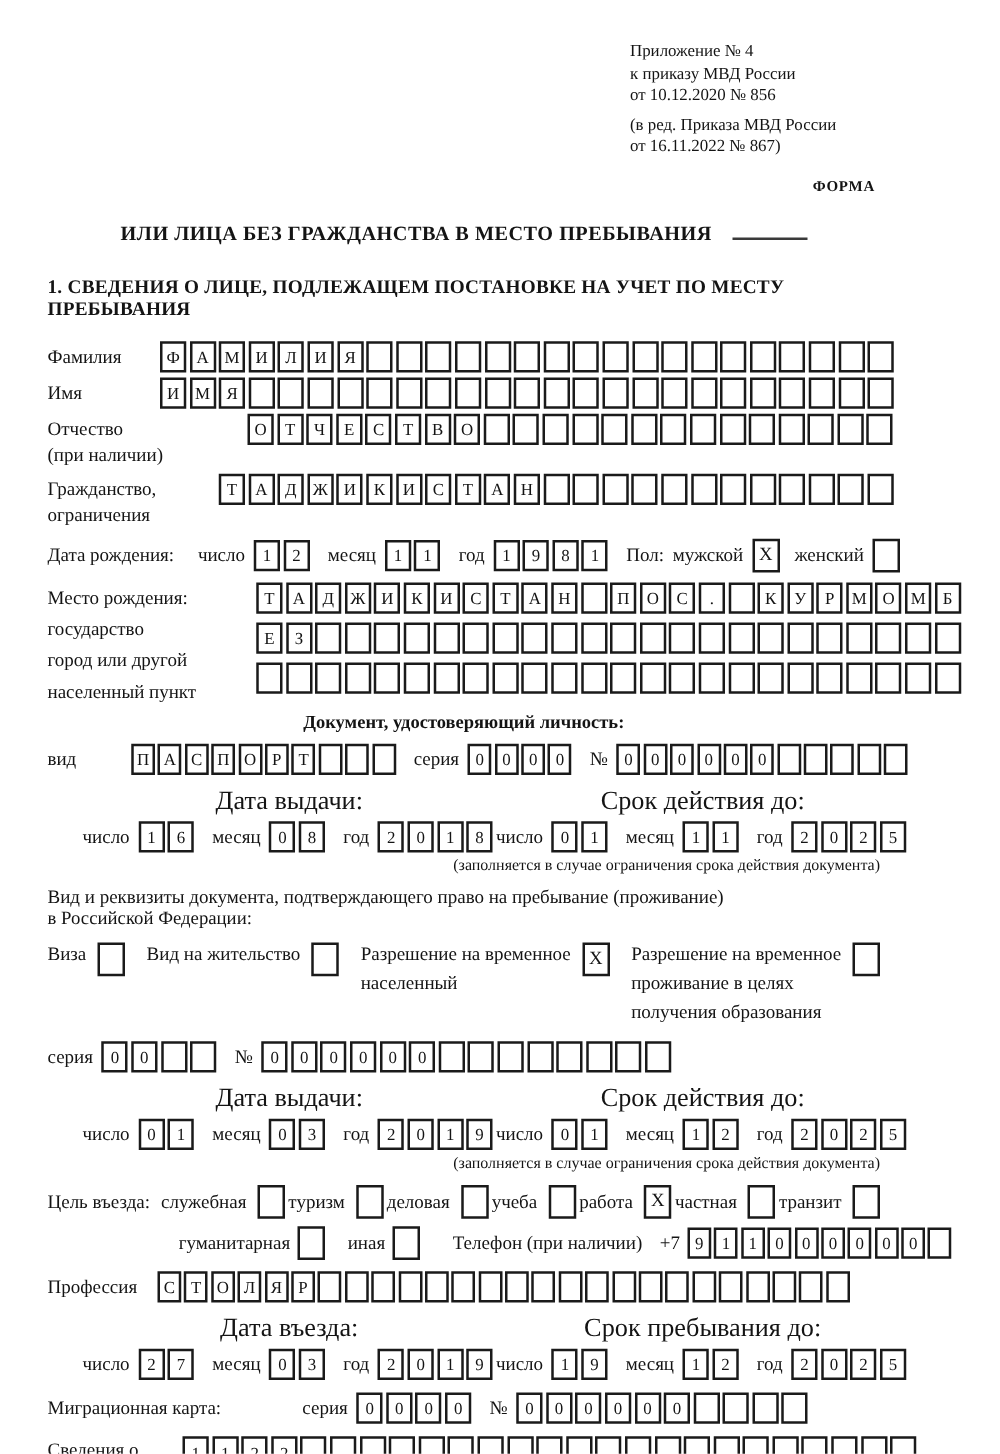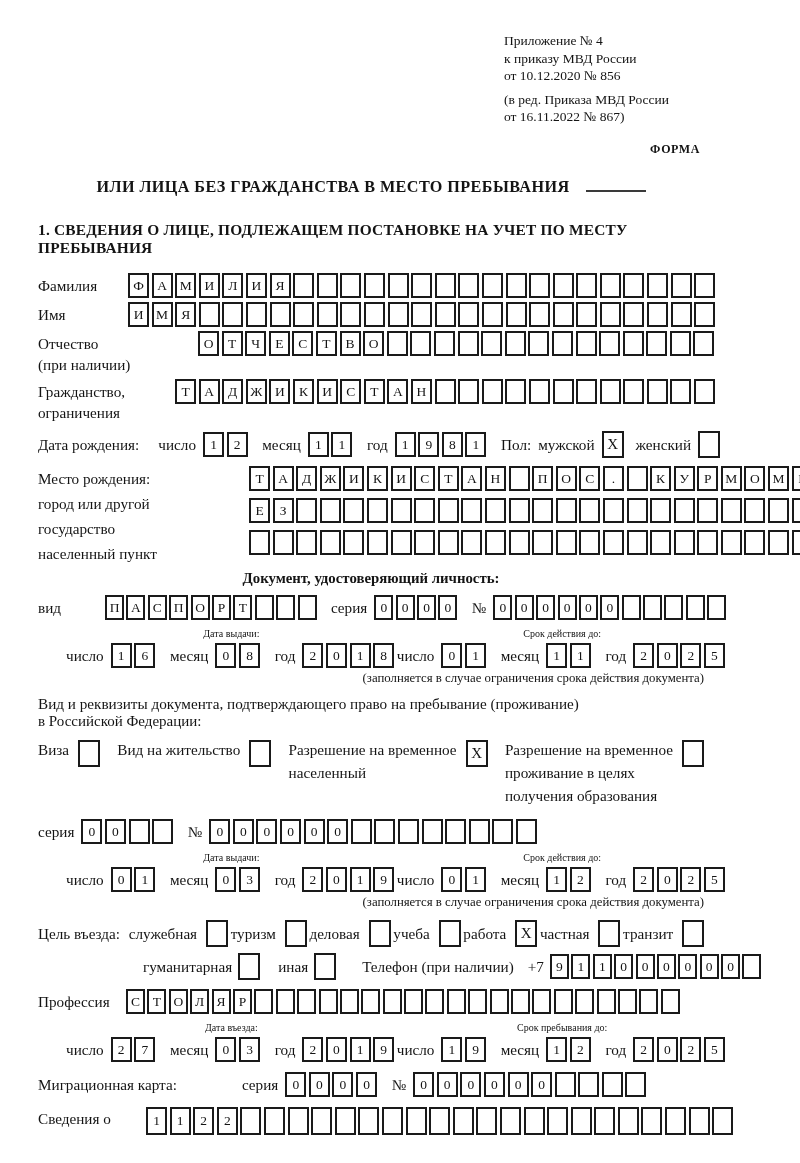--- a/index.html
+++ b/index.html
@@ -36,21 +36,21 @@
   .bp-labels { font-size:15.2px; line-height:25px; flex:none; }
   .reps-labels { font-size:15.2px; line-height:24px; flex:none; }
 
   
   .doc-header { text-align:center; font-weight:bold; font-size:14.8px; margin:4px 0 8px 0; }
 
   
   .dates-row { display:flex; margin-top:8px; flex-wrap:nowrap; }
   .dg-left { margin-left:28px; }
   .dg-right { margin-left:auto; margin-right:10px; }
-  .dg-title { text-align:center; font-size:10px; margin-bottom:4px; }
+  .dg-title { text-align:center; font-size:21px; margin-bottom:4px; }
   .dg-row { display:flex; align-items:center; flex-wrap:nowrap; }
   .note-right { text-align:right; font-size:12.8px; margin-top:3px; }
 
   .intro { font-size:15.2px; margin-top:9px; }
   .intro2 { font-size:15px; margin-top:0; }
 
   .opts { display:flex; justify-content:space-between; align-items:flex-start; margin-top:9px; }
   .opt { display:flex; align-items:flex-start; }
   .opt-l { font-size:15.2px; text-align:left; line-height:1.5; margin-right:9px; }
   .opt .cb { margin-top:1px; }
@@ -224,25 +224,25 @@
         <span class="cell">8</span>
         <span class="cell">1</span>
       </span>
     <span class="dlab">Пол:</span>
     <span class="dlab" style="margin-left:0;">мужской</span>
     <span class="cb">X</span>
     <span class="dlab">женский</span>
     <span class="cb"></span>
   </div>
 
-  <div class="frow" style="margin-top:8px;gap:44px;">
+  <div class="frow" style="margin-top:8px;">
     <div class="bp-labels w167">
       <div>Место рождения:</div>
+      <div>государство</div>
       <div>город или другой</div>
-      <div>государство</div>
       <div>населенный пункт</div>
     </div>
     <div>
       <div class="cells mb">
           <span class="cell">Т</span>
           <span class="cell">А</span>
           <span class="cell">Д</span>
           <span class="cell">Ж</span>
           <span class="cell">И</span>
           <span class="cell">К</span>

